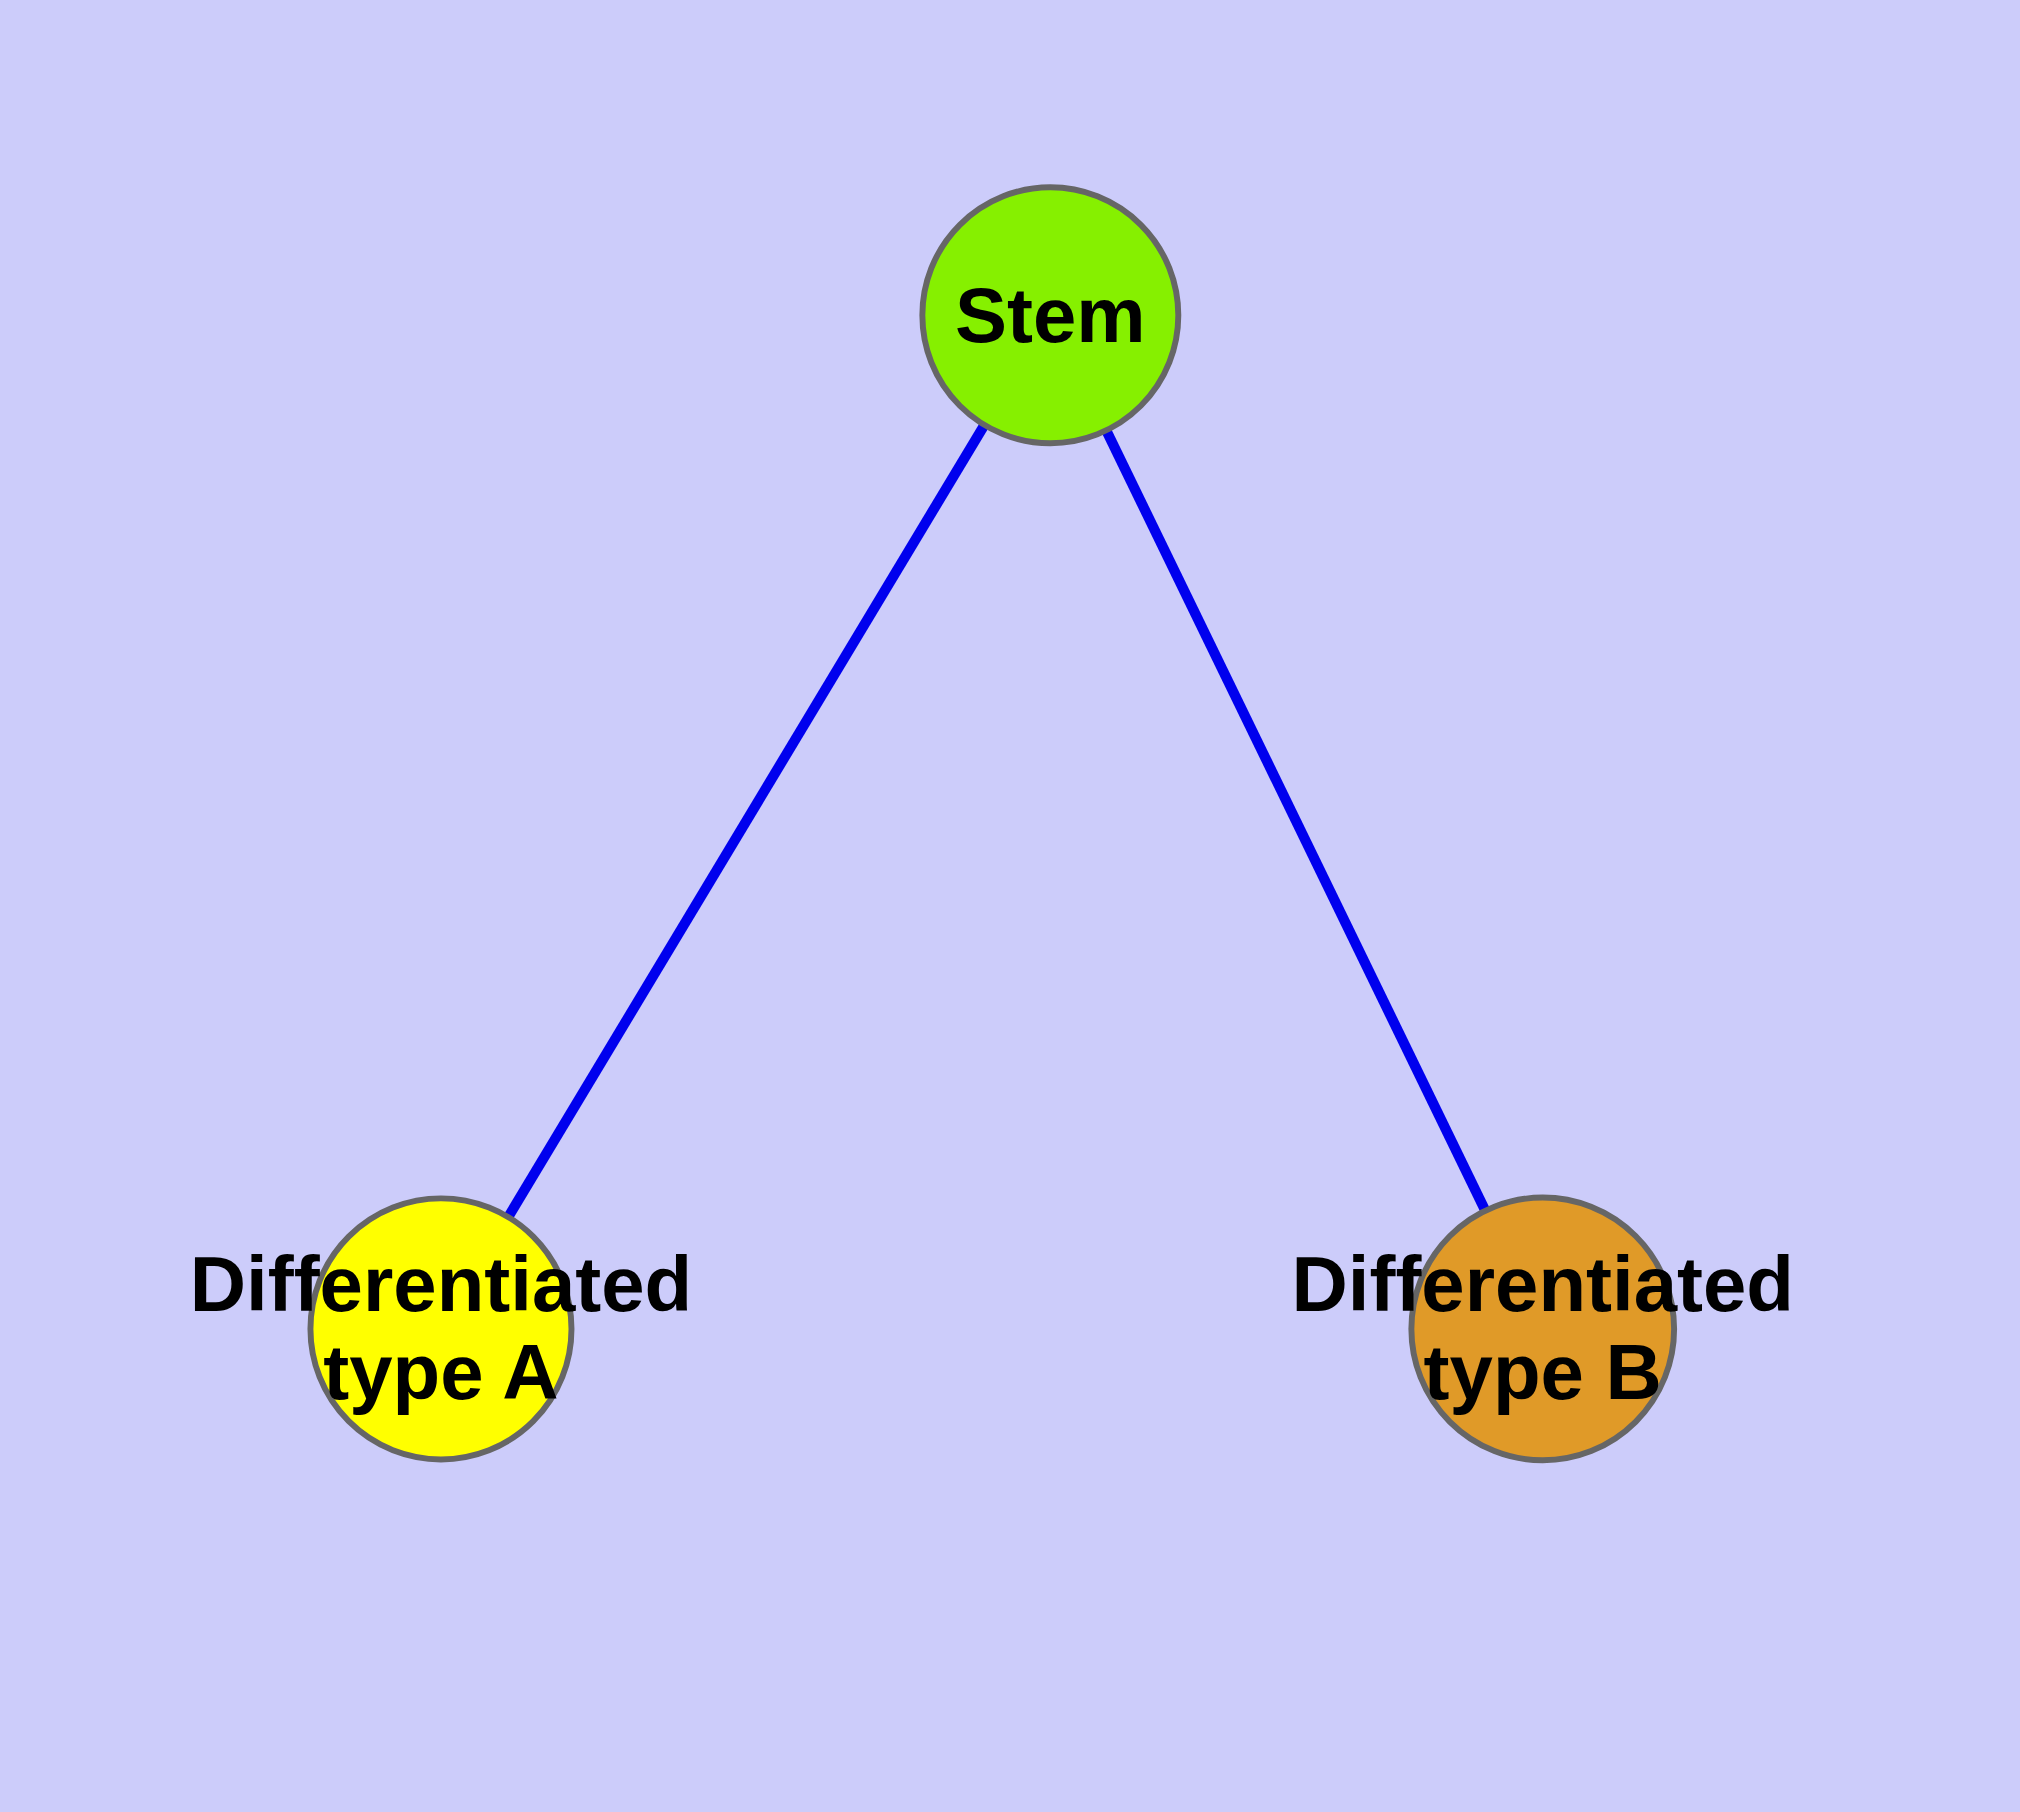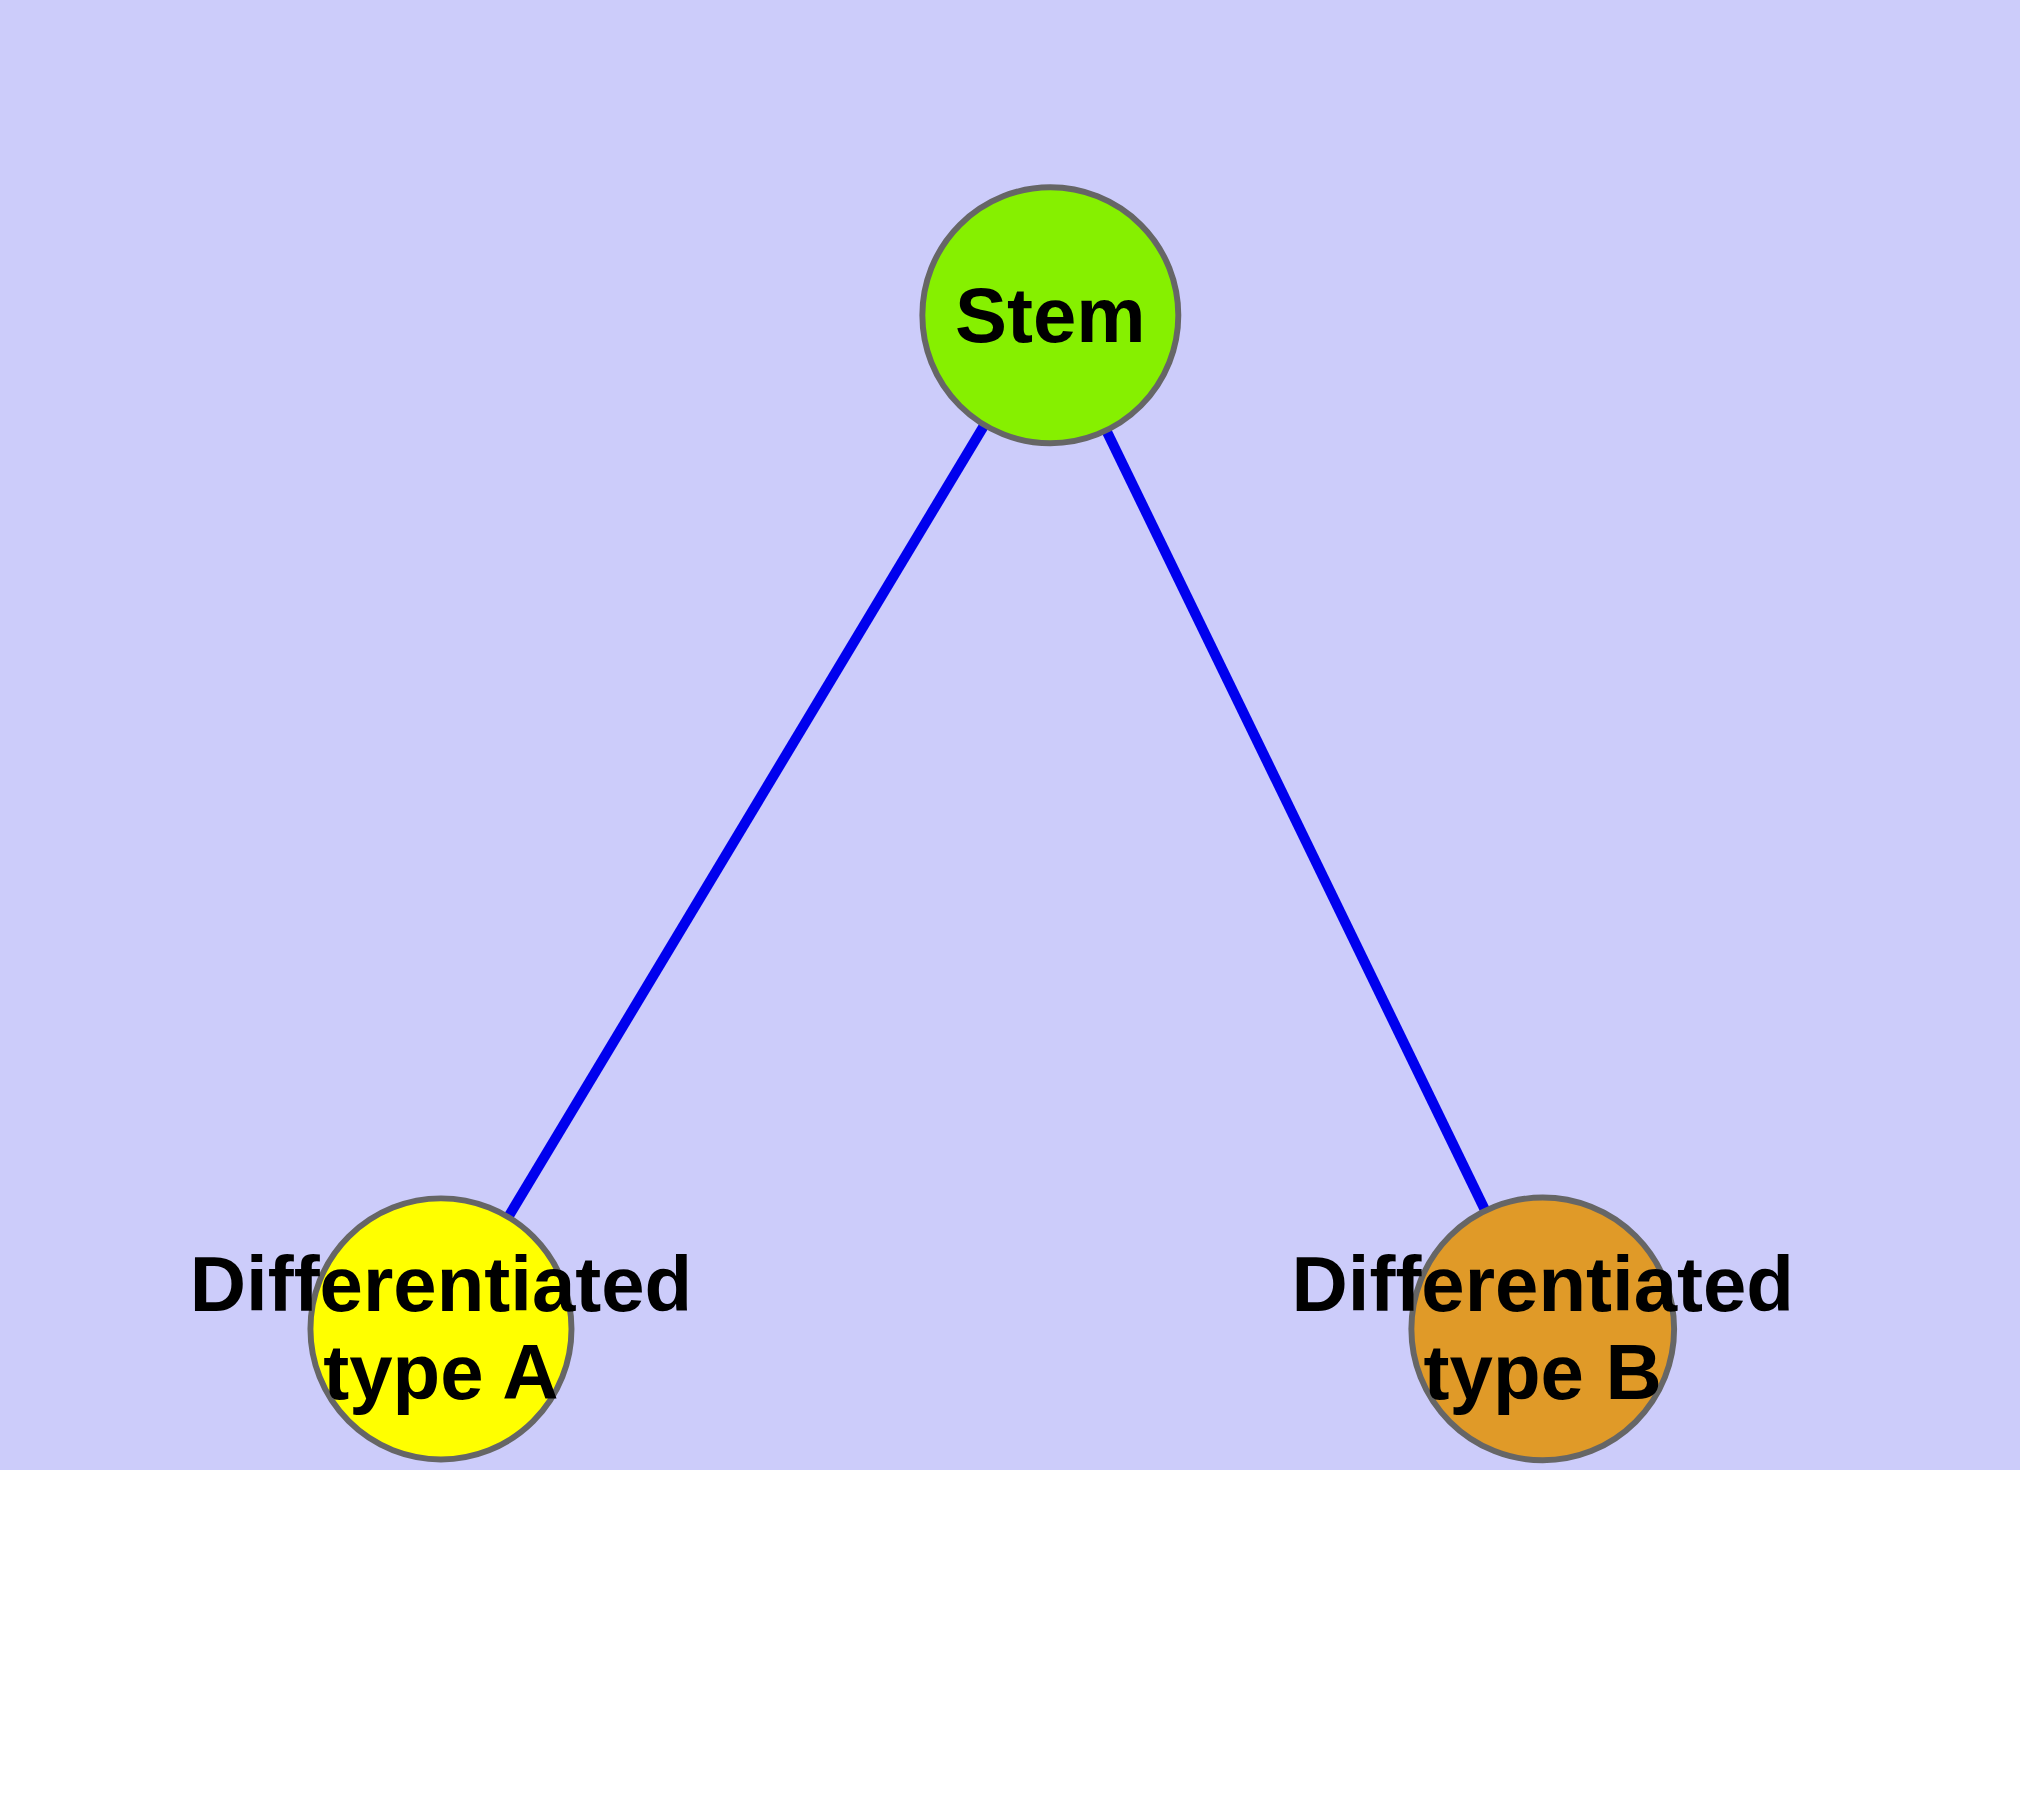--- a/index.html
+++ b/index.html
@@ -3,21 +3,21 @@
 <meta charset="utf-8">
 <style>
   html, body {
     margin: 0;
     padding: 0;
     background: #ffffff;
   }
   #canvas {
     position: relative;
     width: 2021px;
-    height: 1470px;
+    height: 1812px;
     background: #ccccfa;
     overflow: hidden;
     font-family: "Liberation Sans", sans-serif;
   }
   #graph-svg {
     position: absolute;
     left: 0;
     top: 0;
     width: 2021px;
     height: 1812px;

